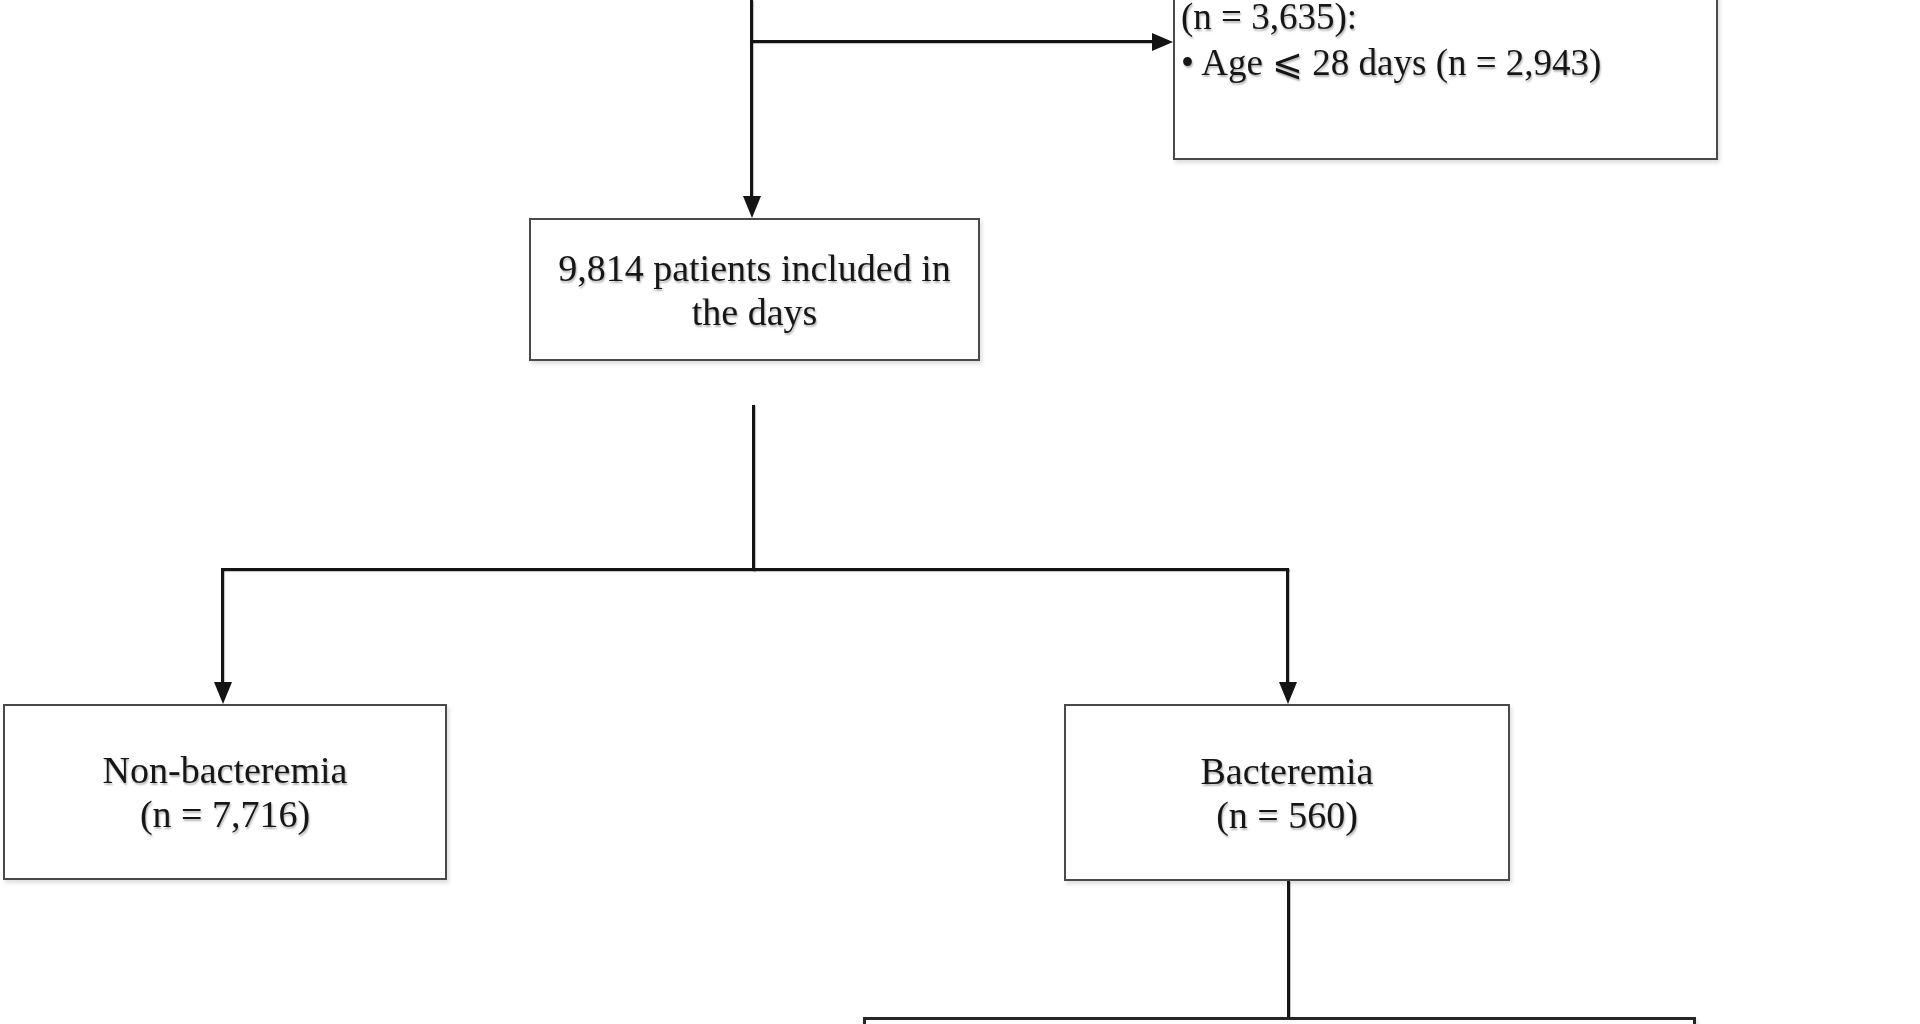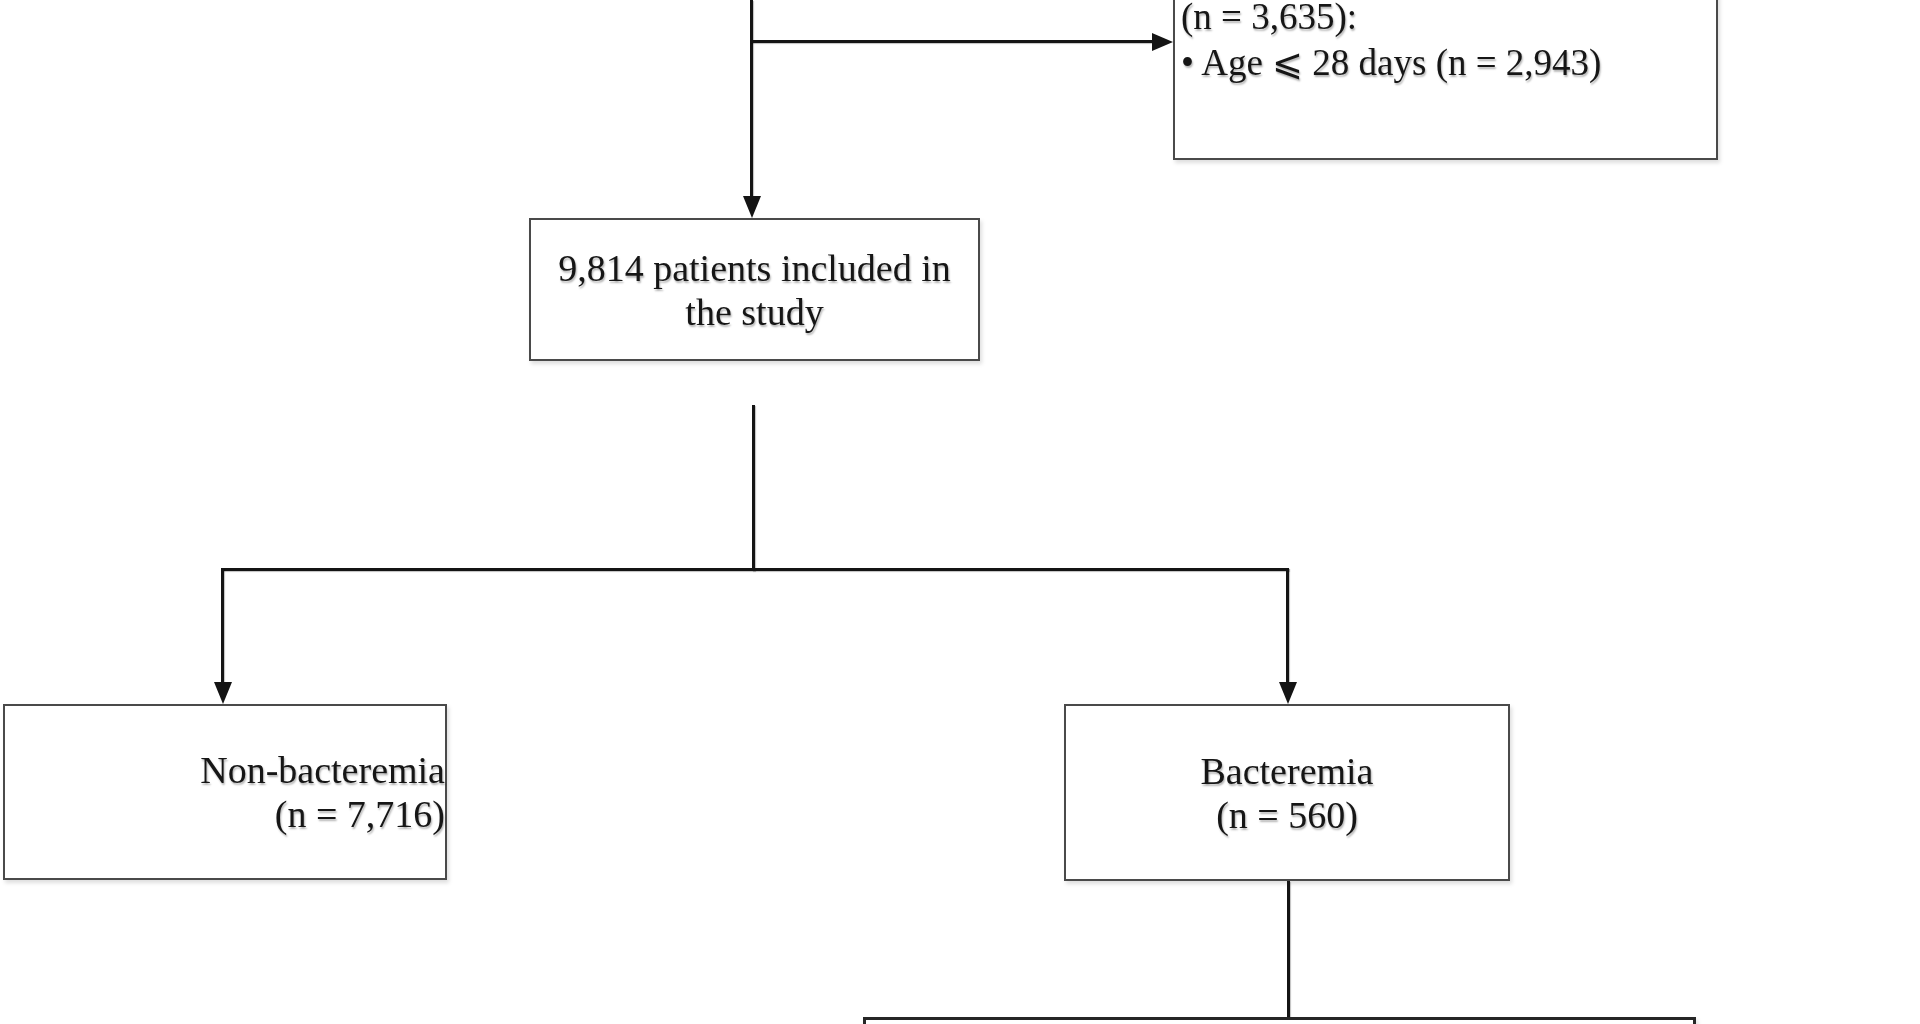--- a/index.html
+++ b/index.html
@@ -78,34 +78,34 @@
   <div class="line h" style="left:750px; top:40px; width:404px;"></div>
   <div class="arrow right" style="left:1152px; top:33px;"></div>
 
   <div class="box excluded" style="left:1173px; top:-62px; width:545px; height:222px;">
     <div class="bl">(n = 3,635):</div>
     <div class="bl">• Age ⩽ 28 days (n = 2,943)</div>
   </div>
 
   <div class="box centered" style="left:529px; top:218px; width:451px; height:143px;">
     <div class="bl">9,814 patients included in</div>
-    <div class="bl">the study</div>
+    <div class="bl">the days</div>
   </div>
 
   <div class="line v" style="left:752px; top:405px; height:166px;"></div>
 
   <div class="line h" style="left:221px; top:568px; width:1068px;"></div>
 
   <div class="line v" style="left:221px; top:568px; height:116px;"></div>
   <div class="arrow down" style="left:214px; top:682px;"></div>
 
   <div class="line v" style="left:1286px; top:568px; height:116px;"></div>
   <div class="arrow down" style="left:1279px; top:682px;"></div>
 
-  <div class="box centered" style="left:3px; top:704px; width:444px; height:176px;align-items:flex-end;">
+  <div class="box centered" style="left:3px; top:704px; width:444px; height:176px;">
     <div class="bl">Non-bacteremia</div>
     <div class="bl">(n = 7,716)</div>
   </div>
 
   <div class="box centered" style="left:1064px; top:704px; width:446px; height:177px;">
     <div class="bl">Bacteremia</div>
     <div class="bl">(n = 560)</div>
   </div>
 
   <div class="line v" style="left:1287px; top:881px; height:137px;"></div>

